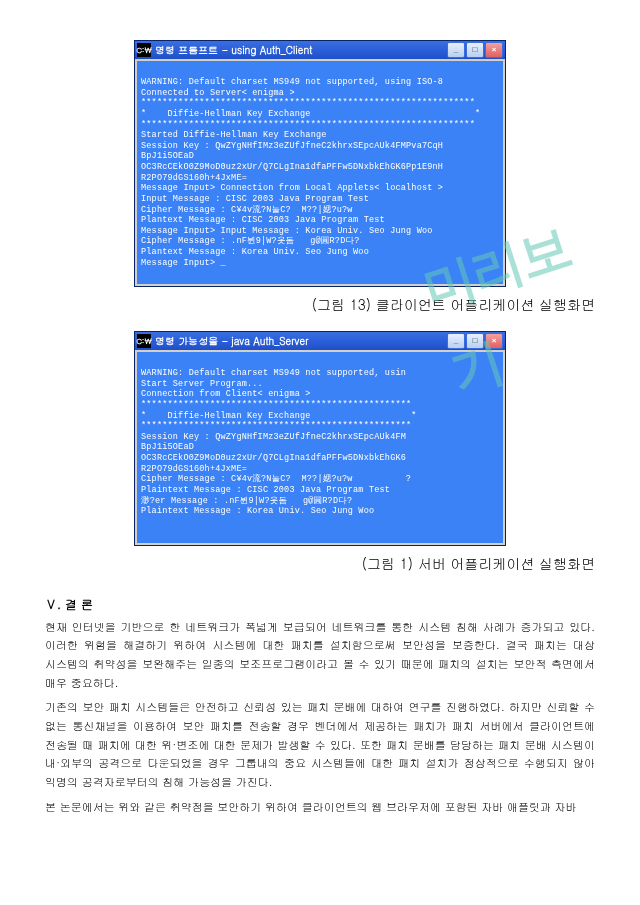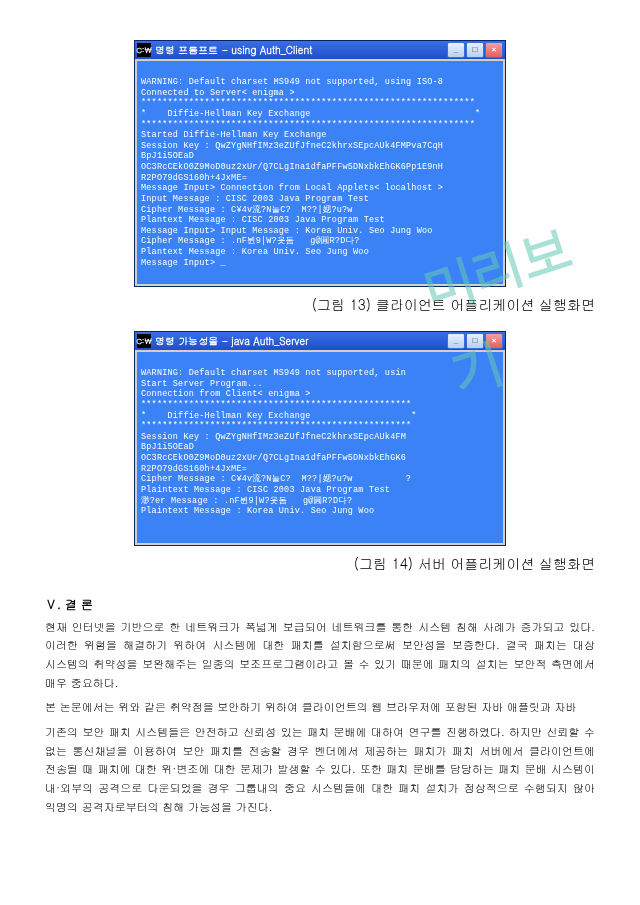--- a/index.html
+++ b/index.html
@@ -169,21 +169,21 @@
 BpJ1i5OEaD
 OC3RcCEkO0Z9MoD0uz2xUr/Q7CLgIna1dfaPFFw5DNxbkEhGK6
 R2PO79dGS160h+4JxME=
 Cipher Message : C¥4v流?N눌C?  M??|媤?u?w          ?
 Plaintext Message : CISC 2003 Java Program Test
 渺?er Message : .nF뷘9|W?옷돔   g@圓R?D다?
 Plaintext Message : Korea Univ. Seo Jung Woo
 
 </div>
   </div>
-  <div class="caption">(그림 14) 서버 어플리케이션 실행화면</div>
+  <div class="caption">(그림 1) 서버 어플리케이션 실행화면</div>
 
   <div class="section-heading">Ⅴ. 결 론</div>
 
   <div class="body-text">현재 인터넷을 기반으로 한 네트워크가 폭넓게 보급되어 네트워크를 통한 시스템 침해 사례가 증가되고 있다. 이러한 위험을 해결하기 위하여 시스템에 대한 패치를 설치함으로써 보안성을 보증한다. 결국 패치는 대상 시스템의 취약성을 보완해주는 일종의 보조프로그램이라고 볼 수 있기 때문에 패치의 설치는 보안적 측면에서 매우 중요하다.</div>
+  <div class="body-text">기존의 보안 패치 시스템들은 안전하고 신뢰성 있는 패치 분배에 대하여 연구를 진행하였다. 하지만 신뢰할 수 없는 통신채널을 이용하여 보안 패치를 전송할 경우 벤더에서 제공하는 패치가 패치 서버에서 클라이언트에 전송될 때 패치에 대한 위·변조에 대한 문제가 발생할 수 있다. 또한 패치 분배를 담당하는 패치 분배 시스템이 내·외부의 공격으로 다운되었을 경우 그룹내의 중요 시스템들에 대한 패치 설치가 정상적으로 수행되지 않아 익명의 공격자로부터의 침해 가능성을 가진다.</div>
   <div class="body-text">본 논문에서는 위와 같은 취약점을 보안하기 위하여 클라이언트의 웹 브라우저에 포함된 자바 애플릿과 자바</div>
-  <div class="body-text">기존의 보안 패치 시스템들은 안전하고 신뢰성 있는 패치 분배에 대하여 연구를 진행하였다. 하지만 신뢰할 수 없는 통신채널을 이용하여 보안 패치를 전송할 경우 벤더에서 제공하는 패치가 패치 서버에서 클라이언트에 전송될 때 패치에 대한 위·변조에 대한 문제가 발생할 수 있다. 또한 패치 분배를 담당하는 패치 분배 시스템이 내·외부의 공격으로 다운되었을 경우 그룹내의 중요 시스템들에 대한 패치 설치가 정상적으로 수행되지 않아 익명의 공격자로부터의 침해 가능성을 가진다.</div>
 
 </div>
 
 </body></html>

